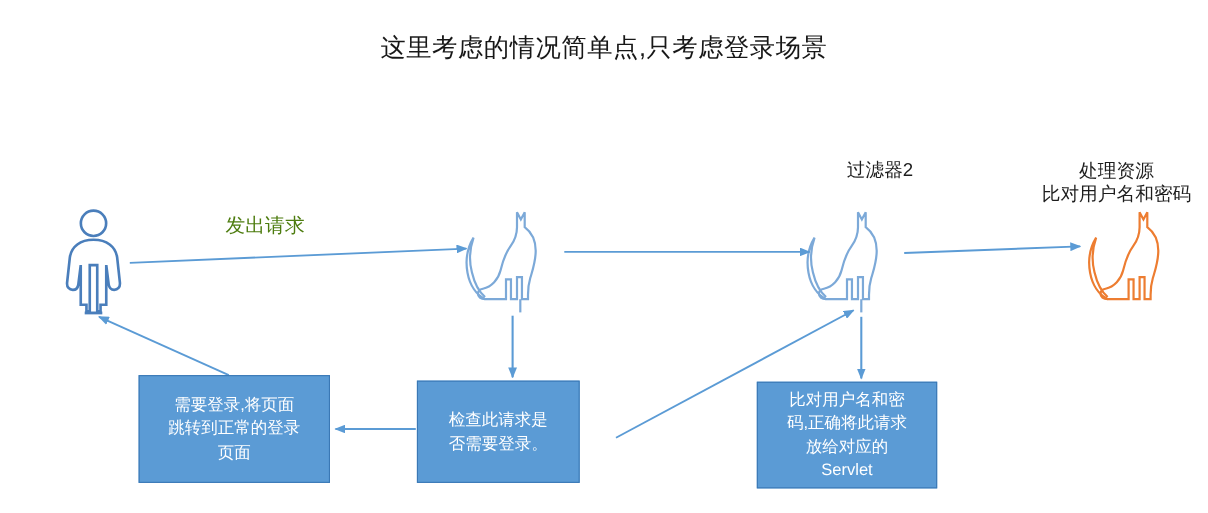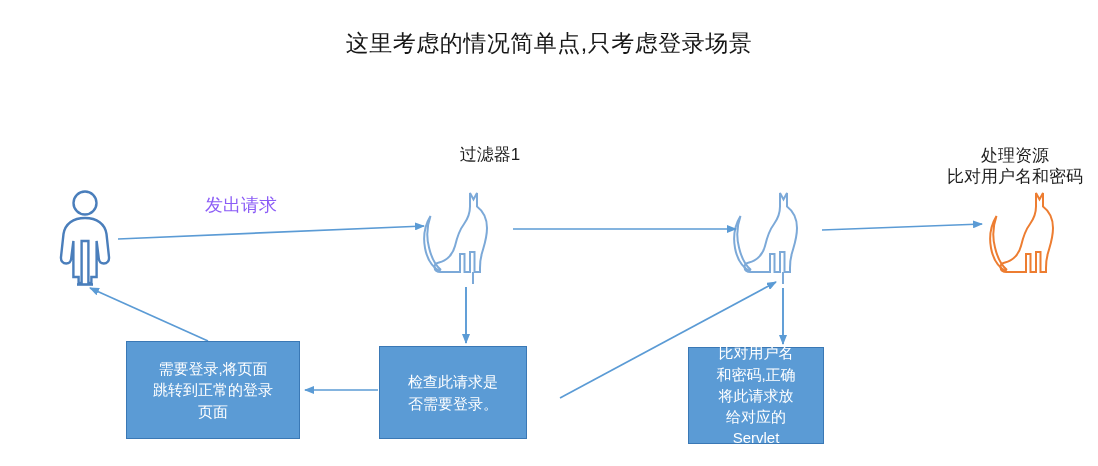--- a/index.html
+++ b/index.html
@@ -47,39 +47,39 @@
   #label-filter1 { left: 390px; top: 145px; width: 200px; }
   #label-filter2 { left: 700px; top: 145px; width: 200px; }
   #label-servlet {
     left: 940px; top: 145px; width: 150px;
     text-align: center;
     line-height: 1.25;
   }
   #label-request {
     left: 205px; top: 195px;
     font-size: 18px;
-    color: #8b5cf6;
+    color: #4d7c0f;
   }
   .flowbox {
     position: absolute;
     background: #5B9BD5;
     border: 1.5px solid #3A78B5;
     color: #ffffff;
     font-size: 15px;
     line-height: 1.42;
     display: flex;
     align-items: center;
     justify-content: center;
     text-align: center;
     padding: 0 24px;
     box-sizing: border-box;
   }
   #box-login  { left: 126px; top: 341px; width: 174px; height: 98px; }
   #box-check  { left: 379px; top: 346px; width: 148px; height: 93px; }
-  #box-verify { left: 688px; top: 347px; width: 136px; height: 97px; }
+  #box-verify { left: 688px; top: 347px; width: 164px; height: 97px; }
 </style>
 </head>
 <body>
 
 <div id="canvas">
 
   <svg id="svg-layer" viewBox="0 0 1098 466">
     <defs>
       <marker id="arrowblue" markerWidth="10" markerHeight="8" refX="9" refY="4" orient="auto" markerUnits="userSpaceOnUse">
         <path d="M0,0 L10,4 L0,8 z" fill="#5B9BD5"></path>
@@ -163,22 +163,22 @@
 
     <line x1="378" y1="390" x2="305" y2="390" stroke="#5B9BD5" stroke-width="1.7" marker-end="url(#arrowblue)"></line>
 
     <line x1="208" y1="341" x2="90" y2="288" stroke="#5B9BD5" stroke-width="1.7" marker-end="url(#arrowblue)"></line>
 
     <line x1="560" y1="398" x2="776" y2="282" stroke="#5B9BD5" stroke-width="1.7" marker-end="url(#arrowblue)"></line>
   </svg>
 
   <div class="txt" id="title">这里考虑的情况简单点,只考虑登录场景</div>
 
-  <div class="txt node-label" id="label-filter1">过滤器1</div>
 
+  <div class="txt node-label" id="label-filter2">过滤器2</div>
 
   <div class="txt node-label" id="label-servlet"><span>处理资源</span><br><span>比对用户名和密码</span></div>
 
   <div class="txt" id="label-request">发出请求</div>
 
   <div class="flowbox" id="box-login">需要登录,将页面跳转到正常的登录页面</div>
 
   <div class="flowbox" id="box-check">检查此请求是否需要登录。</div>
 
   <div class="flowbox" id="box-verify">比对用户名和密码,正确将此请求放给对应的Servlet</div>

